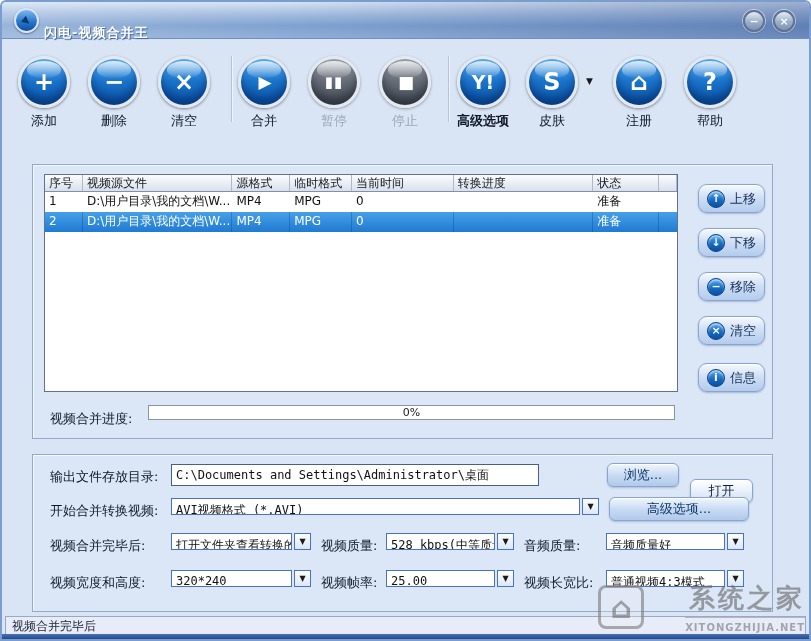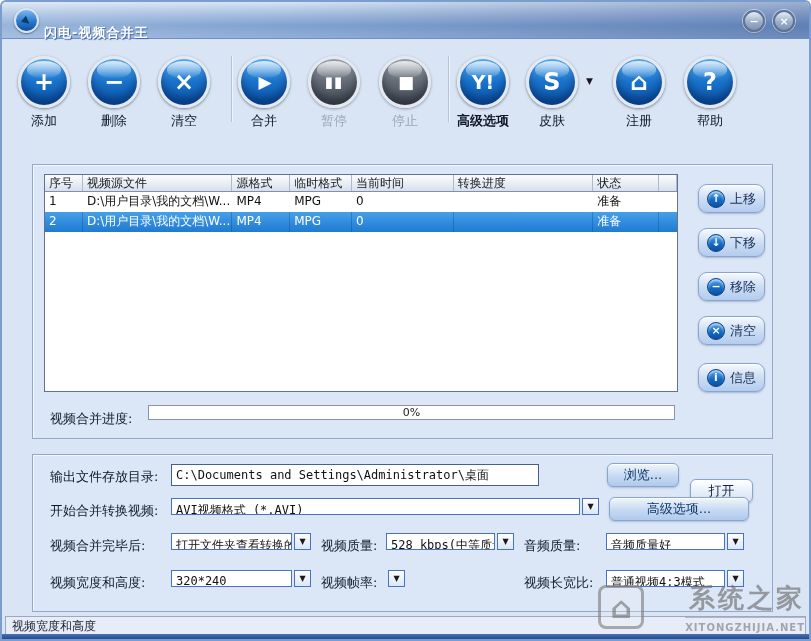--- a/index.html
+++ b/index.html
@@ -326,31 +326,32 @@
       <div class="arrow">▼</div>
     </div>
 
     <div class="flabel" style="left:17px; top:119px">视频宽度和高度:</div>
     <div class="combo" style="left:138px; top:115px; width:140px">
       <div class="field">320*240</div>
       <div class="arrow">▼</div>
     </div>
     <div class="flabel" style="left:288px; top:119px">视频帧率:</div>
     <div class="combo" style="left:353px; top:115px; width:128px">
+      <div class="field">25.00</div>
       <div class="arrow">▼</div>
     </div>
     <div class="flabel" style="left:491px; top:119px">视频长宽比:</div>
     <div class="combo" style="left:573px; top:115px; width:138px">
       <div class="field">普通视频4:3模式</div>
       <div class="arrow">▼</div>
     </div>
   </div>
 
   <div class="statusbar">
-    <span>视频宽度和高度</span>
+    <span>视频合并完毕后</span>
   </div>
   <div class="bottom-strip"></div>
 
   <div class="watermark">
     <div class="wm-logo">⌂</div>
     <div class="wm-texts">
       <div class="wm-name">系统之家</div>
       <div class="wm-site">XITONGZHIJIA.NET</div>
     </div>
   </div>

